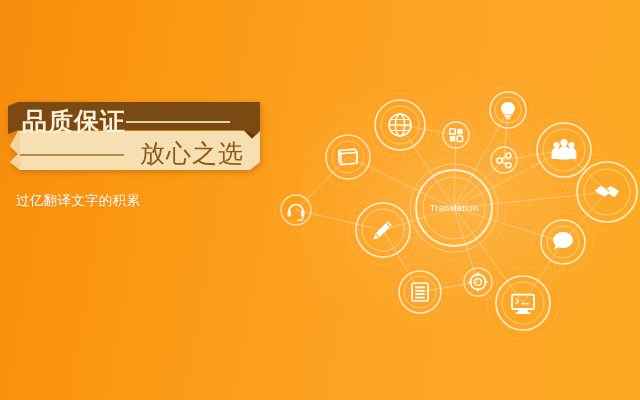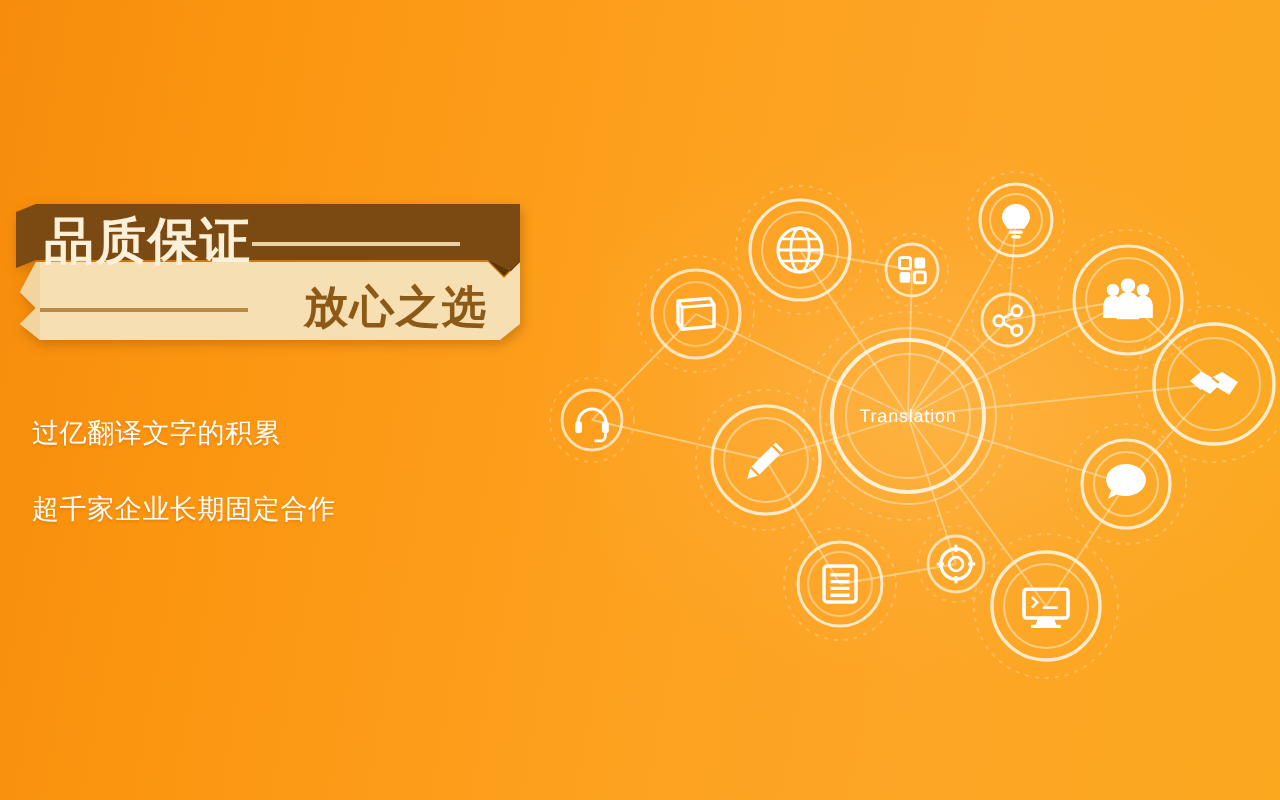--- a/index.html
+++ b/index.html
@@ -55,26 +55,26 @@
     letter-spacing: 1px;
     color: #fdf0d8;
     font-family: Liberation Sans, sans-serif;
     font-weight: bold;
     white-space: nowrap;
   }
   .rt-bot {
     position: absolute;
     right: 16px;
     top: 36px;
-    font-size: 22px;
+    font-size: 25px;
     line-height: 32px;
     letter-spacing: 1px;
     color: #8c5a16;
     font-family: "DejaVu Serif", "Liberation Serif", serif;
-    font-weight: bold;
+    font-weight: normal;
     white-space: nowrap;
   }
   .rule {
     position: absolute;
     height: 2px;
   }
   .rule-top {
     left: 118px;
     top: 19px;
     width: 104px;
@@ -95,21 +95,20 @@
     width: 300px;
   }
   .bullet {
     font-size: 13.5px;
     line-height: 22px;
     color: #ffffff;
     letter-spacing: 0.3px;
     white-space: nowrap;
     text-shadow: 0 1px 1px rgba(160,80,0,0.25);
     margin-bottom: 4px;
-    margin-top: 16px;
   }
 
   
   .network {
     position: absolute;
     left: 278px;
     top: 60px;
     width: 362px;
     height: 280px;
     text-decoration: underline;
@@ -340,16 +339,15 @@
     <div class="ribbon-text">
       <span class="rt-top">品质保证</span>
       <span class="rule rule-top"></span>
       <span class="rule rule-bot"></span>
       <span class="rt-bot">放心之选</span>
     </div>
   </div>
 
   <div class="bullets">
     <div class="bullet">过亿翻译文字的积累</div>
-    <div class="bullet">超千家企业长期固定合作</div>
   </div>
 
 </div>
 
 </body></html>

